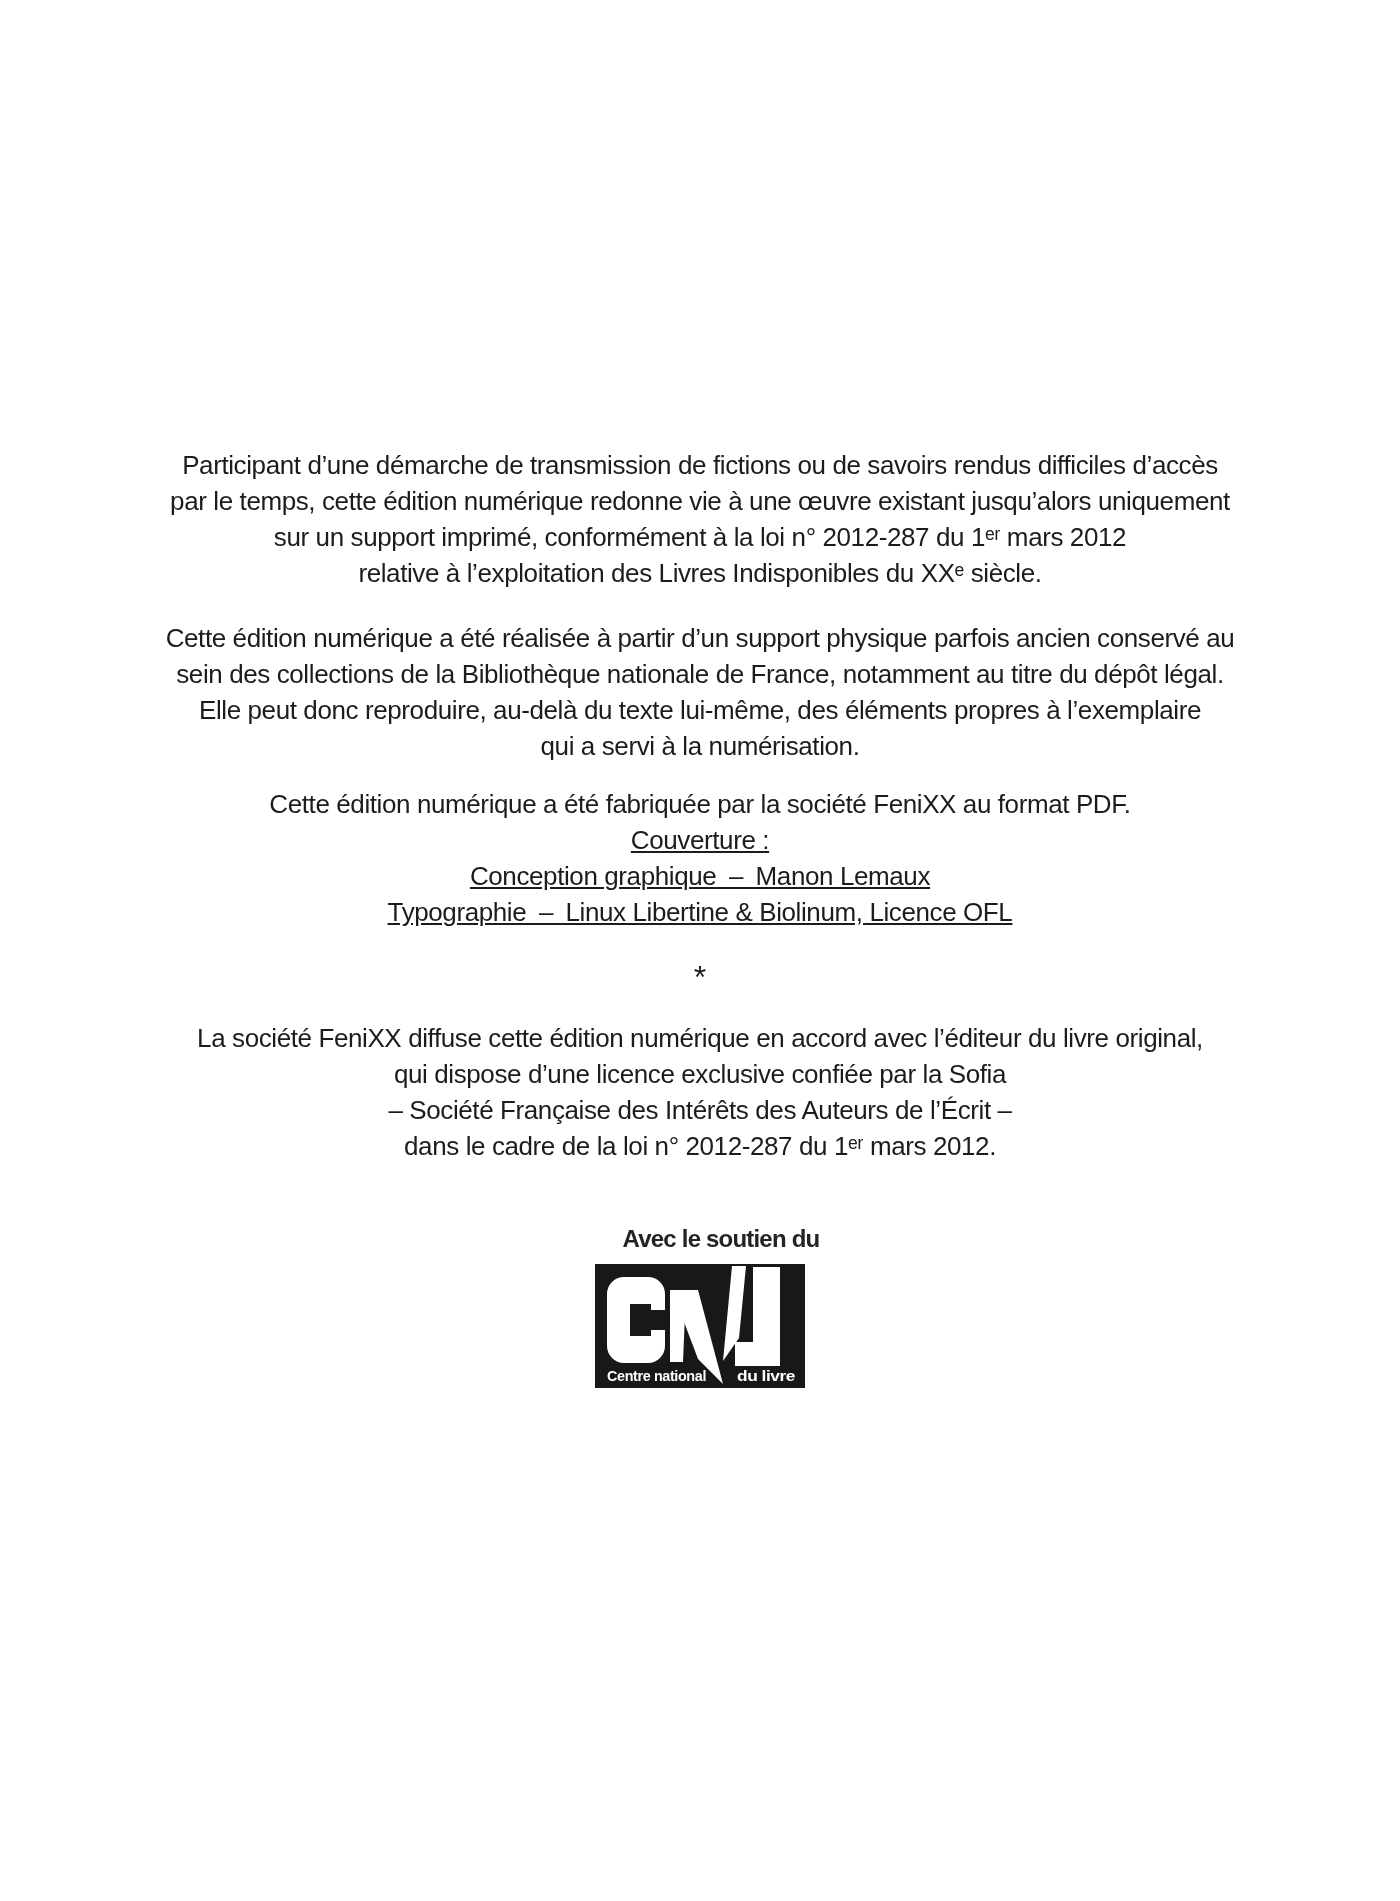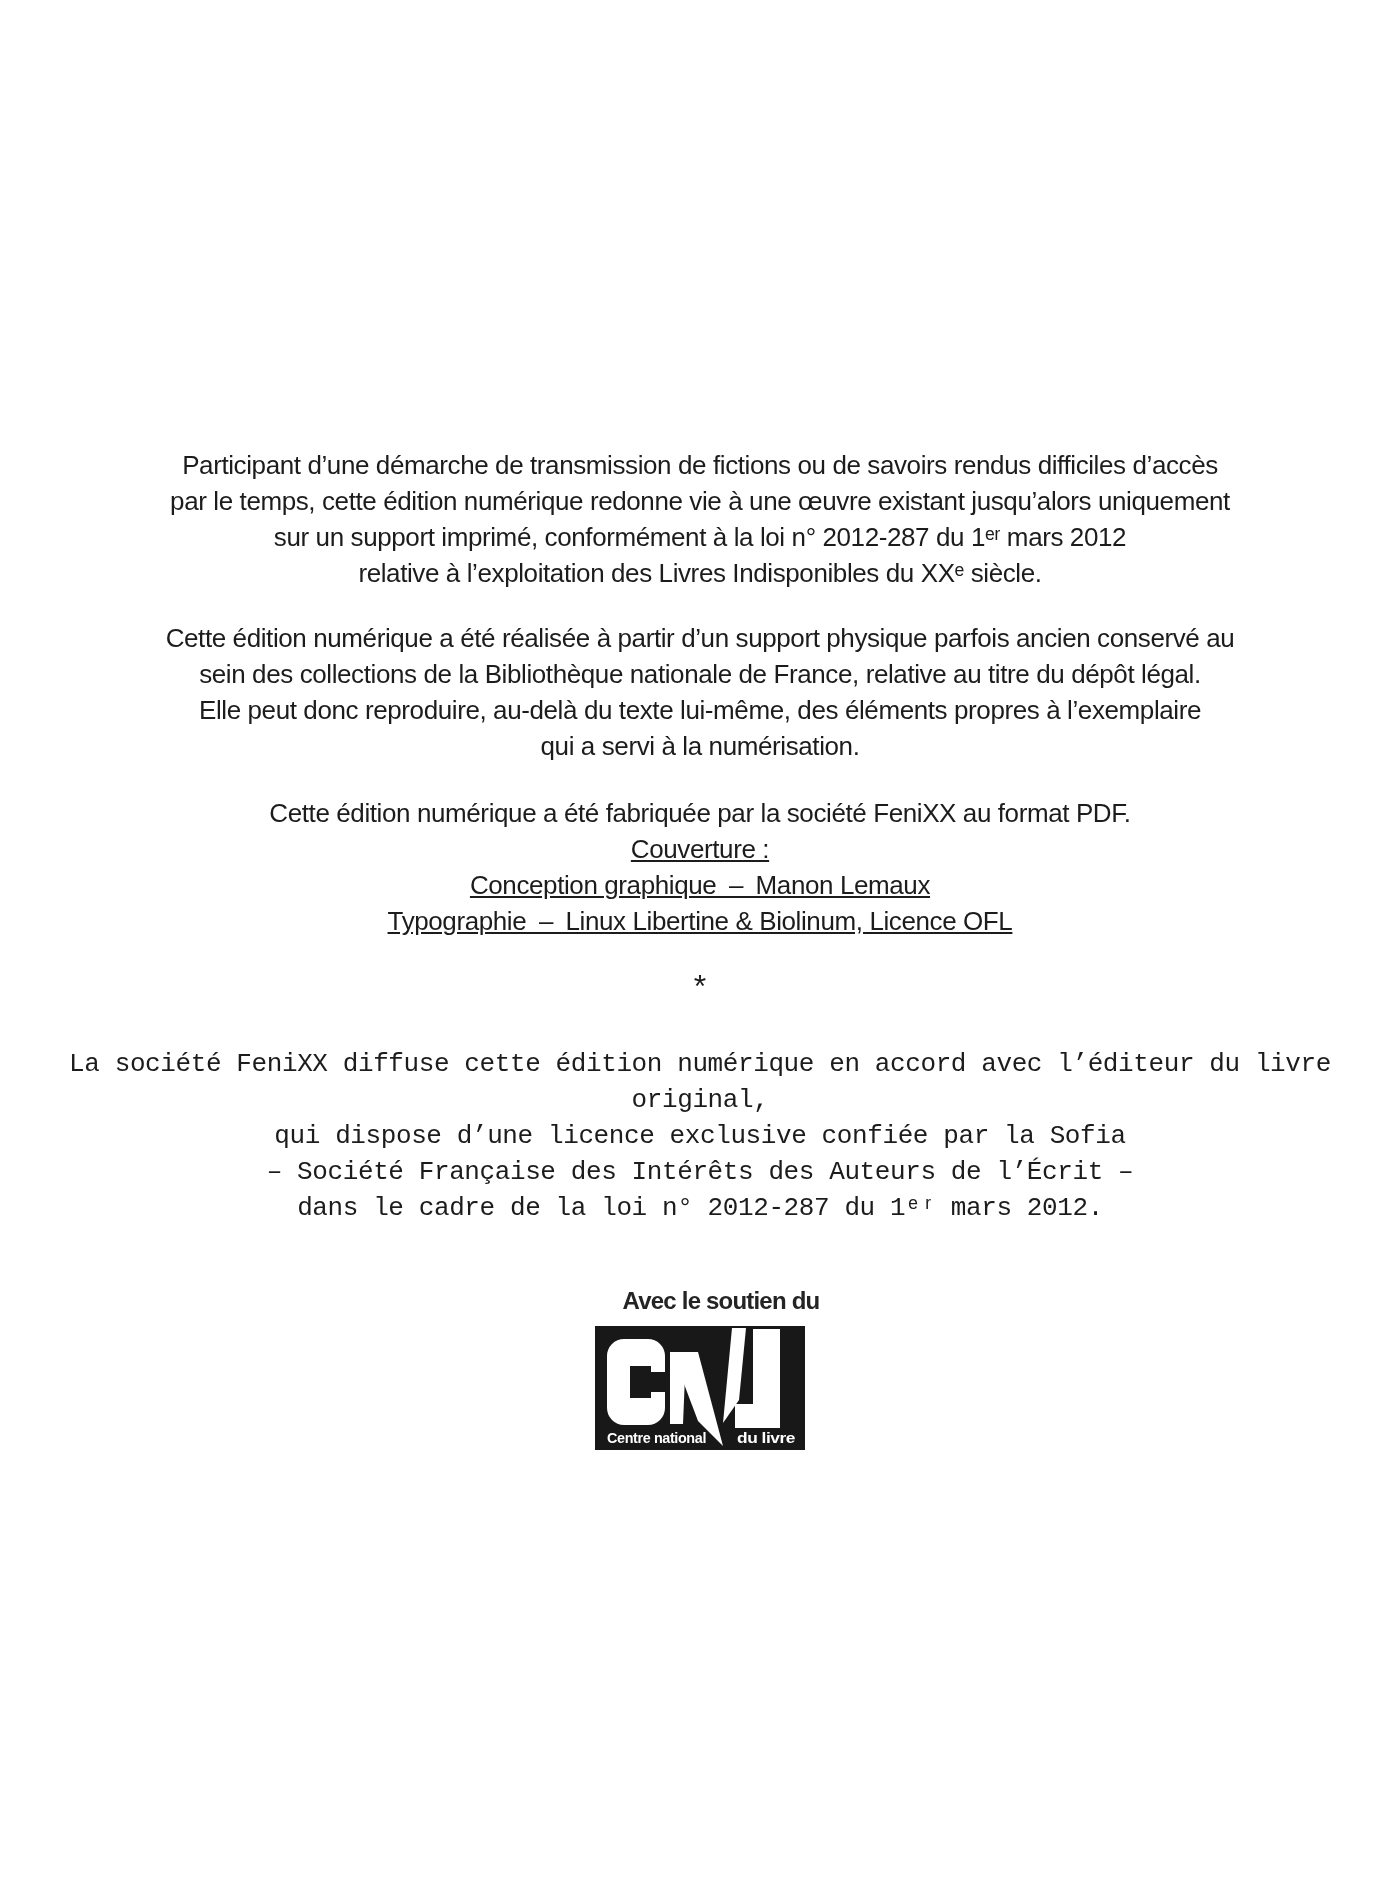--- a/index.html
+++ b/index.html
@@ -19,30 +19,30 @@
     overflow: hidden;
   }
   .content {
     padding-top: 447px;
     font-size: 26px;
     line-height: 36px;
     letter-spacing: -0.4px;
   }
   .para { margin: 0; padding: 0; }
   .p-intro   { margin-bottom: 29px; }
-  .p-source  { margin-bottom: 31px; }
+  .p-source  { margin-bottom: 22px; }
   .p-fab     { }
   .p-couv    { margin-bottom: 0; text-decoration: underline; }
   .star {
     margin-top: 28px;
     font-size: 32px;
     line-height: 38px;
     letter-spacing: 0;
   }
-  .p-diff { margin-top: 41px; font-family: Liberation Mono, monospace; }
+  .p-diff { margin-top: 24px; }
   .support-label {
     margin-top: 60px;
     font-size: 24px;
     line-height: 30px;
     font-weight: 700;
     letter-spacing: -0.8px;
     color: #242424;
     margin-left: 42px;
   }
   .logo-wrap {
@@ -59,21 +59,21 @@
 
     <section class="para p-intro">
       <div>Participant d’une démarche de transmission de fictions ou de savoirs rendus difficiles d’accès</div>
       <div>par le temps, cette édition numérique redonne vie à une œuvre existant jusqu’alors uniquement</div>
       <div>sur un support imprimé, conformément à la loi n° 2012-287 du 1ᵉʳ mars 2012</div>
       <div>relative à l’exploitation des Livres Indisponibles du XXᵉ siècle.</div>
     </section>
 
     <section class="para p-source">
       <div>Cette édition numérique a été réalisée à partir d’un support physique parfois ancien conservé au</div>
-      <div>sein des collections de la Bibliothèque nationale de France, relative au titre du dépôt légal.</div>
+      <div>sein des collections de la Bibliothèque nationale de France, notamment au titre du dépôt légal.</div>
       <div>Elle peut donc reproduire, au-delà du texte lui-même, des éléments propres à l’exemplaire</div>
       <div>qui a servi à la numérisation.</div>
     </section>
 
     <section class="para p-fab">
       <div>Cette édition numérique a été fabriquée par la société FeniXX au format PDF.</div>
     </section>
 
     <section class="para p-couv">
       <div>Couverture&nbsp;:</div>

